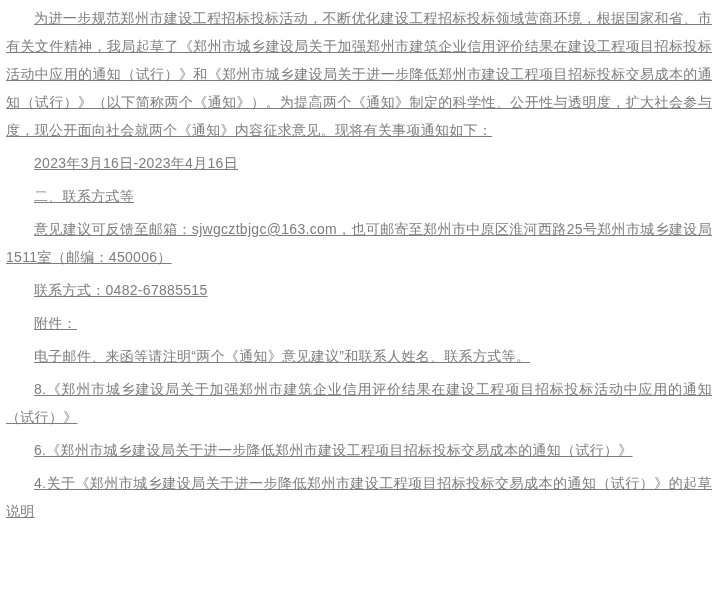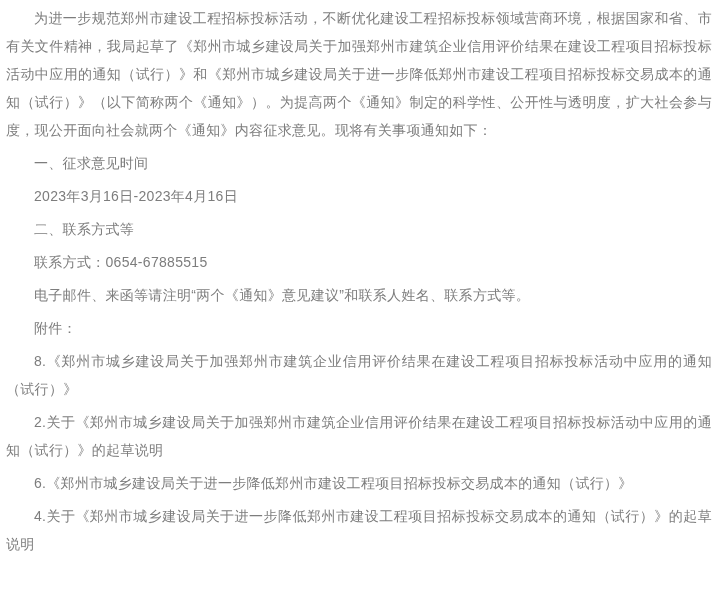--- a/index.html
+++ b/index.html
@@ -19,43 +19,43 @@
       font-family: "Liberation Sans", "DejaVu Sans", sans-serif;
       font-size: 14px;
       color: #7d7d7d;
     }
     .doc p {
       margin: 0 0 5px 0;
       line-height: 28px;
       text-indent: 2em;
       text-align: justify;
       letter-spacing: 0.3px;
+      text-decoration: underline;
     }
   </style>
 </head>
 <body>
 
 <div class="doc">
   <p>为进一步规范郑州市建设工程招标投标活动，不断优化建设工程招标投标领域营商环境，根据国家和省、市有关文件精神，我局起草了《郑州市城乡建设局关于加强郑州市建筑企业信用评价结果在建设工程项目招标投标活动中应用的通知（试行）》和《郑州市城乡建设局关于进一步降低郑州市建设工程项目招标投标交易成本的通知（试行）》（以下简称两个《通知》）。为提高两个《通知》制定的科学性、公开性与透明度，扩大社会参与度，现公开面向社会就两个《通知》内容征求意见。现将有关事项通知如下：</p>
 
-  <p>一、征求意见时间</p>
 
   <p>2023年3月16日-2023年4月16日</p>
 
   <p>二、联系方式等</p>
 
+  <p>意见建议可反馈至邮箱：sjwgcztbjgc@163.com，也可邮寄至郑州市中原区淮河西路25号郑州市城乡建设局1511室（邮编：450006）</p>
 
 
-  <p>联系方式：0654-67885515</p>
+  <p>联系方式：0482-67885515</p>
+
+  <p>附件：</p>
 
   <p>电子邮件、来函等请注明“两个《通知》意见建议”和联系人姓名、联系方式等。</p>
 
-  <p>附件：</p>
-
   <p>8.《郑州市城乡建设局关于加强郑州市建筑企业信用评价结果在建设工程项目招标投标活动中应用的通知（试行）》</p>
 
-  <p>2.关于《郑州市城乡建设局关于加强郑州市建筑企业信用评价结果在建设工程项目招标投标活动中应用的通知（试行）》的起草说明</p>
 
   <p>6.《郑州市城乡建设局关于进一步降低郑州市建设工程项目招标投标交易成本的通知（试行）》</p>
 
   <p>4.关于《郑州市城乡建设局关于进一步降低郑州市建设工程项目招标投标交易成本的通知（试行）》的起草说明</p>
 
 </div>
 
 </body></html>

